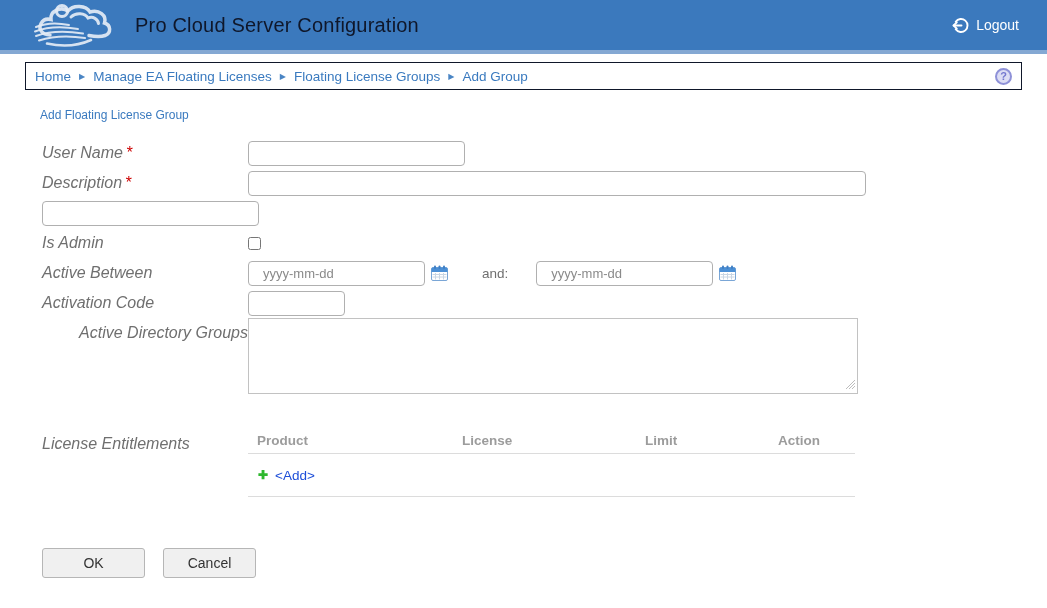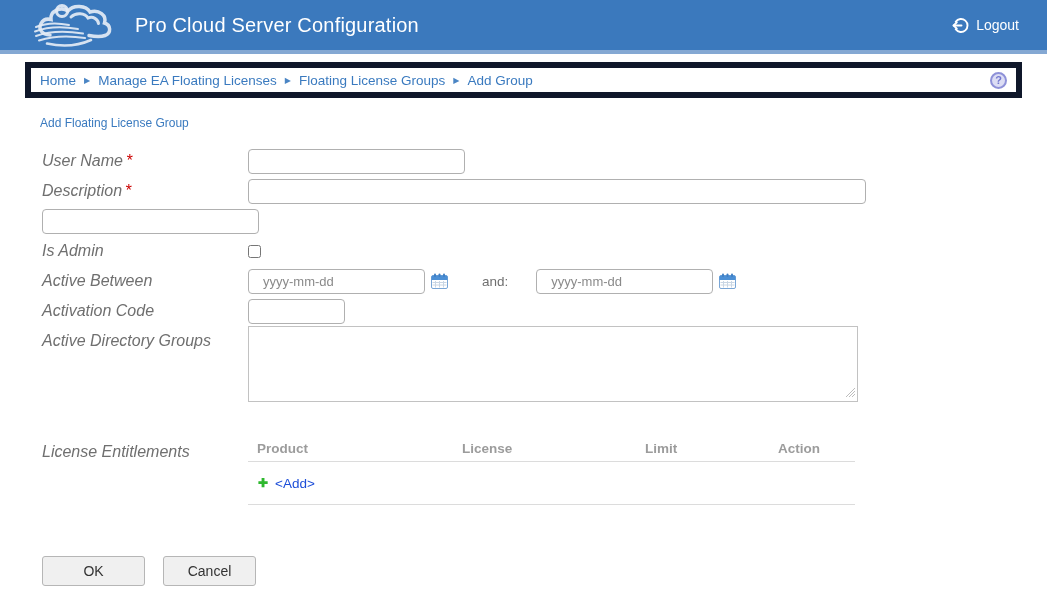--- a/index.html
+++ b/index.html
@@ -4,26 +4,26 @@
 <style>
   * { box-sizing: border-box; }
   html,body { margin:0; padding:0; }
   body {
     width:1047px; height:608px; overflow:hidden; background:#ffffff;
     font-family:"Liberation Sans", sans-serif; color:#333;
   }
   
   .header { height:50px; background:#3b79bd; display:flex; align-items:center; }
   .logo { margin-left:33px; flex-shrink:0; }
-  .app-title { color:#ffffff; font-size:20px; margin-left:20px; letter-spacing:.2px; white-space:nowrap; }
+  .app-title { color:#0f172a; font-size:20px; margin-left:20px; letter-spacing:.2px; white-space:nowrap; }
   .logout { margin-left:auto; margin-right:28px; display:flex; align-items:center; gap:7px;
             color:#fff; font-size:14px; cursor:pointer; }
   .strip { height:4px; background:#84a8d3; }
   
-  .crumbbar { margin:8px 25px 0 25px; border:6px solid #0f172a; background:#fff;
+  .crumbbar { margin:8px 25px 0 25px; border:1px solid #0f172a; background:#fff;
               height:28px; display:flex; align-items:center; padding:12px 9px; }
   .crumb { color:#3a7abf; font-size:13.5px; text-decoration:none; cursor:pointer; white-space:nowrap; }
   .sep { color:#4a85c4; font-size:8px; margin:0 8px; line-height:1; padding-top:1px; }
   .help { margin-left:auto; width:17px; height:17px; border-radius:50%;
           background:#dcddf4; border:2px solid #8e91d8; color:#7377cf;
           font-size:11px; font-weight:bold; display:flex; align-items:center;
           justify-content:center; cursor:pointer; flex-shrink:0; }
   
   .page-title { color:#3a7abf; font-size:12px; margin:18px 0 16px 40px; }
   .form { margin-left:42px; }
@@ -34,21 +34,21 @@
          font-size:13px; color:#333; font-family:inherit; outline:none; background:#fff; }
   .txt::placeholder { color:#8a8a8a; }
   .w-md  { width:217px; }
   .w-lg  { width:618px; }
   .w-date{ width:177px; }
   .w-sm  { width:97px; }
   .checkbox { width:13px; height:13px; margin:0; cursor:pointer; }
   .cal { margin-left:6px; display:flex; cursor:pointer; }
   .and { color:#6f6f6f; font-size:13.5px; margin-left:34px; margin-right:28px; }
   .row-ta { align-items:flex-start; }
-  .lbl-top { padding-top:6px; }
+  .lbl-top { padding-top:6px;text-align:right; }
   .ta-wrap { position:relative; }
   .ta { width:610px; height:76px; border:1px solid #c2c2c2; resize:none;
         font-family:inherit; font-size:13px; padding:3px 6px; outline:none; display:block; }
   .grip { position:absolute; right:2px; bottom:4px; pointer-events:none; }
   
   .row-table { margin-top:33px; align-items:flex-start; }
   .lbl-tbl { padding-top:8px; }
   .table { width:607px; }
   .thead { display:grid; grid-template-columns:205px 183px 133px 1fr; height:27px;
            align-items:center; border-bottom:1px solid #dcdcdc; }

